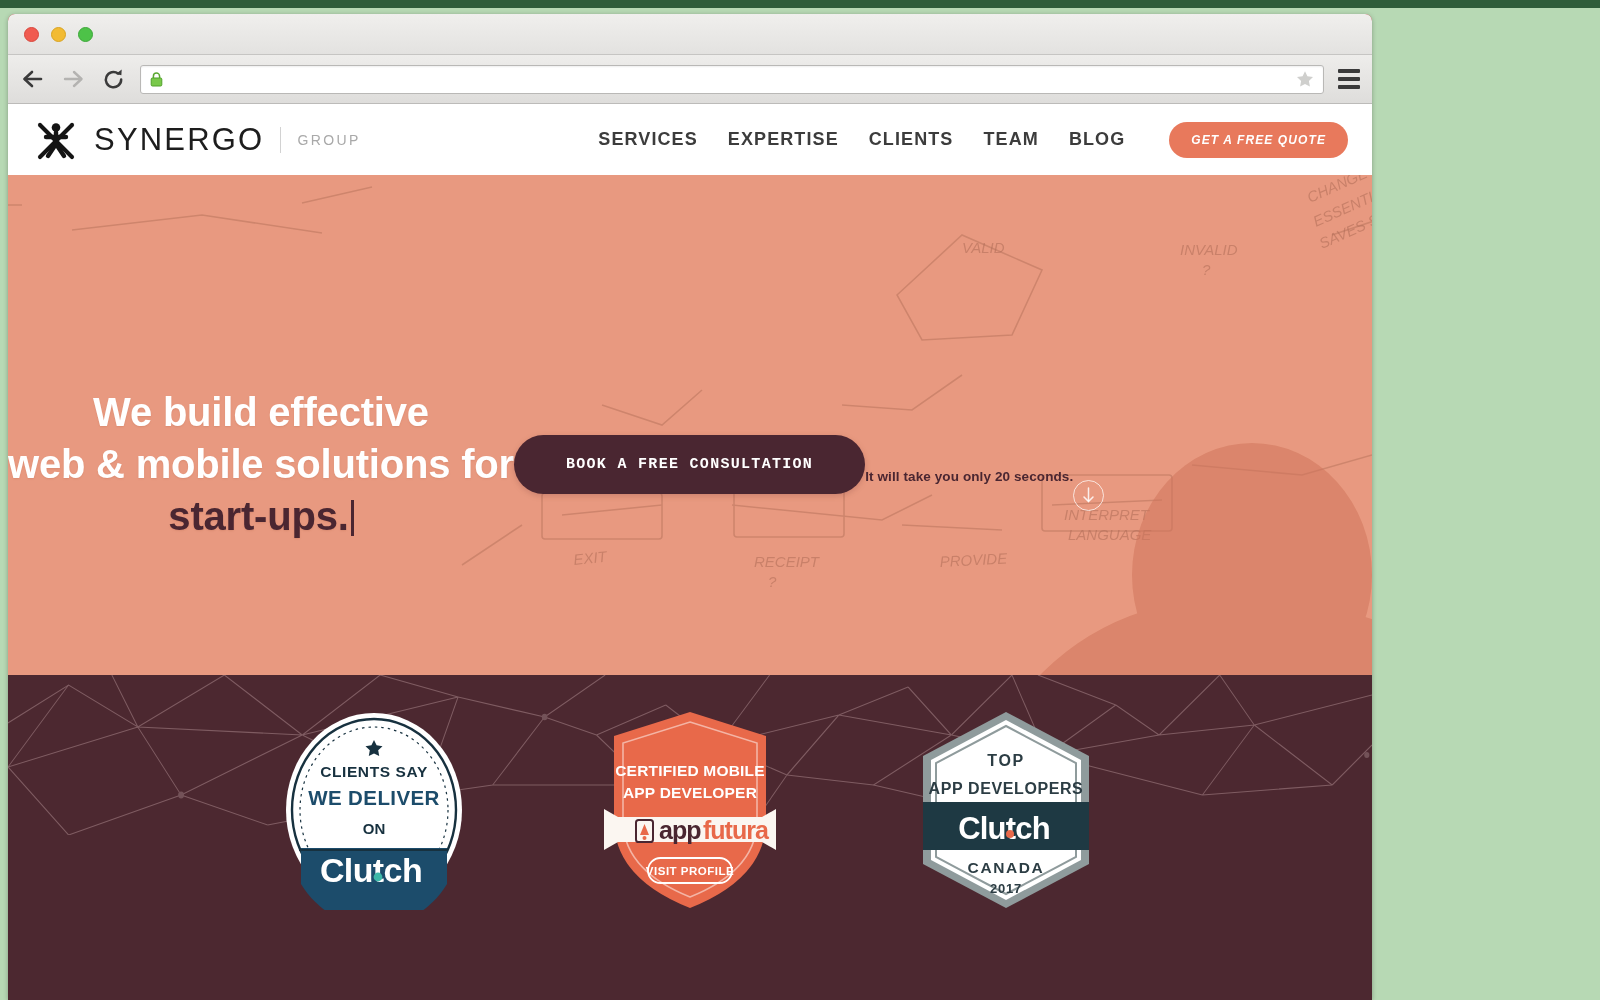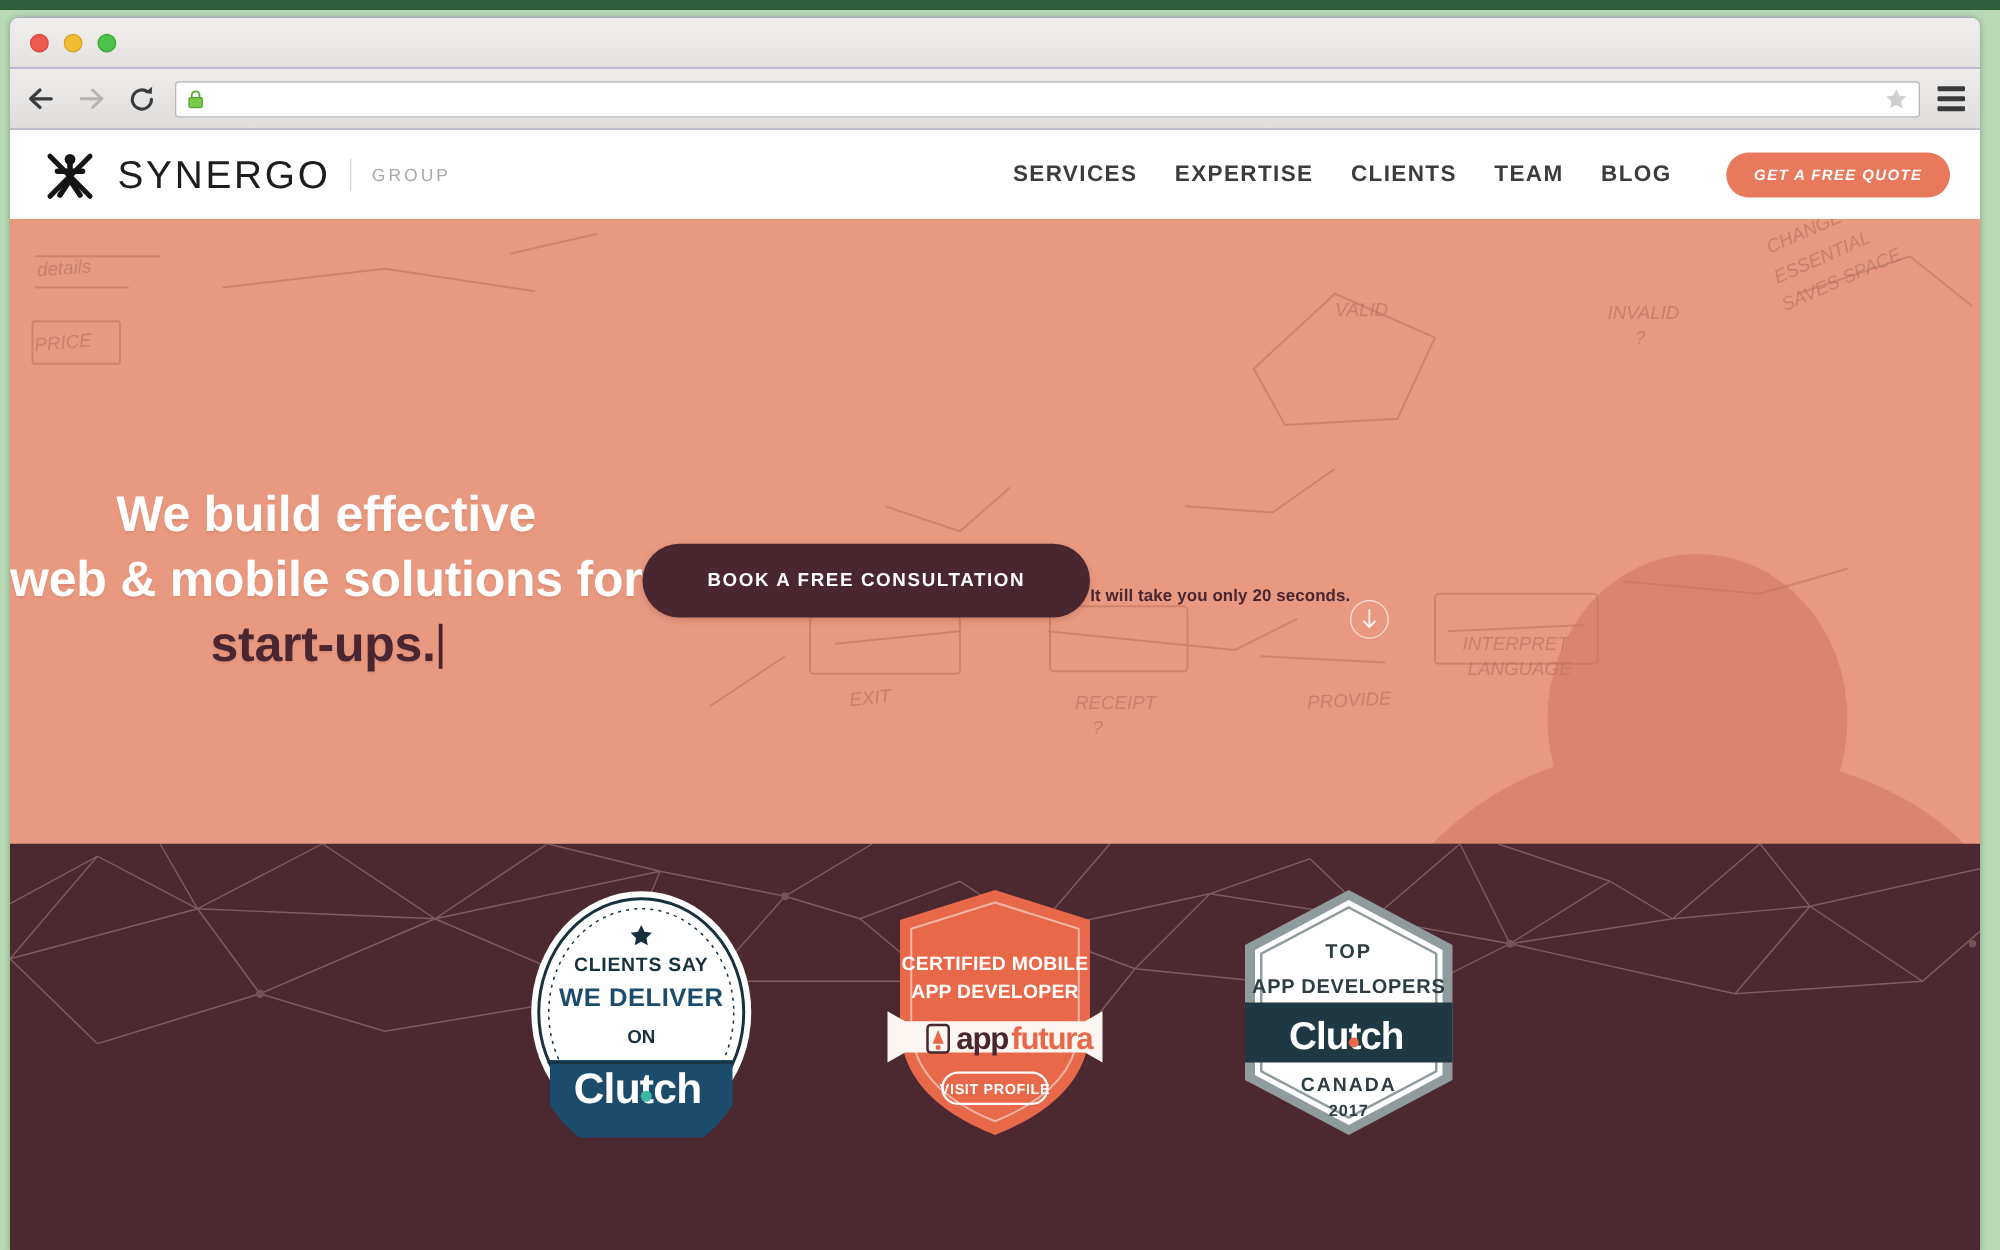--- a/index.html
+++ b/index.html
@@ -21,22 +21,22 @@
     position: absolute;
     left: 0; top: 8px;
     width: 1600px; height: 992px;
     background: #b7d9b4;
   }
 
   
   .browser-window {
     position: absolute;
     left: 8px; top: 14px;
-    width: 1576px; height: 986px;
-    background: #8b5cf6;
+    width: 1364px; height: 986px;
+    background: #b91c1c;
     border-radius: 7px 7px 0 0;
     box-shadow: 0 1px 5px rgba(0,0,0,.28);
     overflow: hidden;
     display: flex;
     flex-direction: column;
   }
 
   
   .titlebar {
     height: 41px;
@@ -223,21 +223,21 @@
   .hero-cta {
     background: #4a2631;
     color: #ffffff;
     border: none;
     border-radius: 34px;
     padding: 21px 52px;
     font-size: 15px;
     letter-spacing: 1.3px;
     font-weight: 600;
     cursor: pointer;
-    font-family: Liberation Sans, sans-serif;
+    font-family: Liberation Mono, monospace;
     box-shadow: 0 2px 6px rgba(80,30,40,.2);
   }
   .hero-note {
     margin-top: 25px;
     font-size: 13.5px;
     font-weight: 700;
     color: #4a2631;
     letter-spacing: .1px;
   }
   .scroll-arrow {
@@ -261,21 +261,21 @@
     left: 0; top: 0;
     width: 100%; height: 160px;
     opacity: .42;
   }
   .badges-row {
     position: relative;
     z-index: 2;
     display: flex;
     justify-content: center;
     align-items: flex-start;
-    gap: 83px;
+    gap: 116px;
     padding-top: 35px;
   }
   .badge { width: 200px; display: flex; justify-content: center; }
 </style>
 </head>
 <body>
 
 <div class="desktop"></div>
 
 <div class="browser-window">

